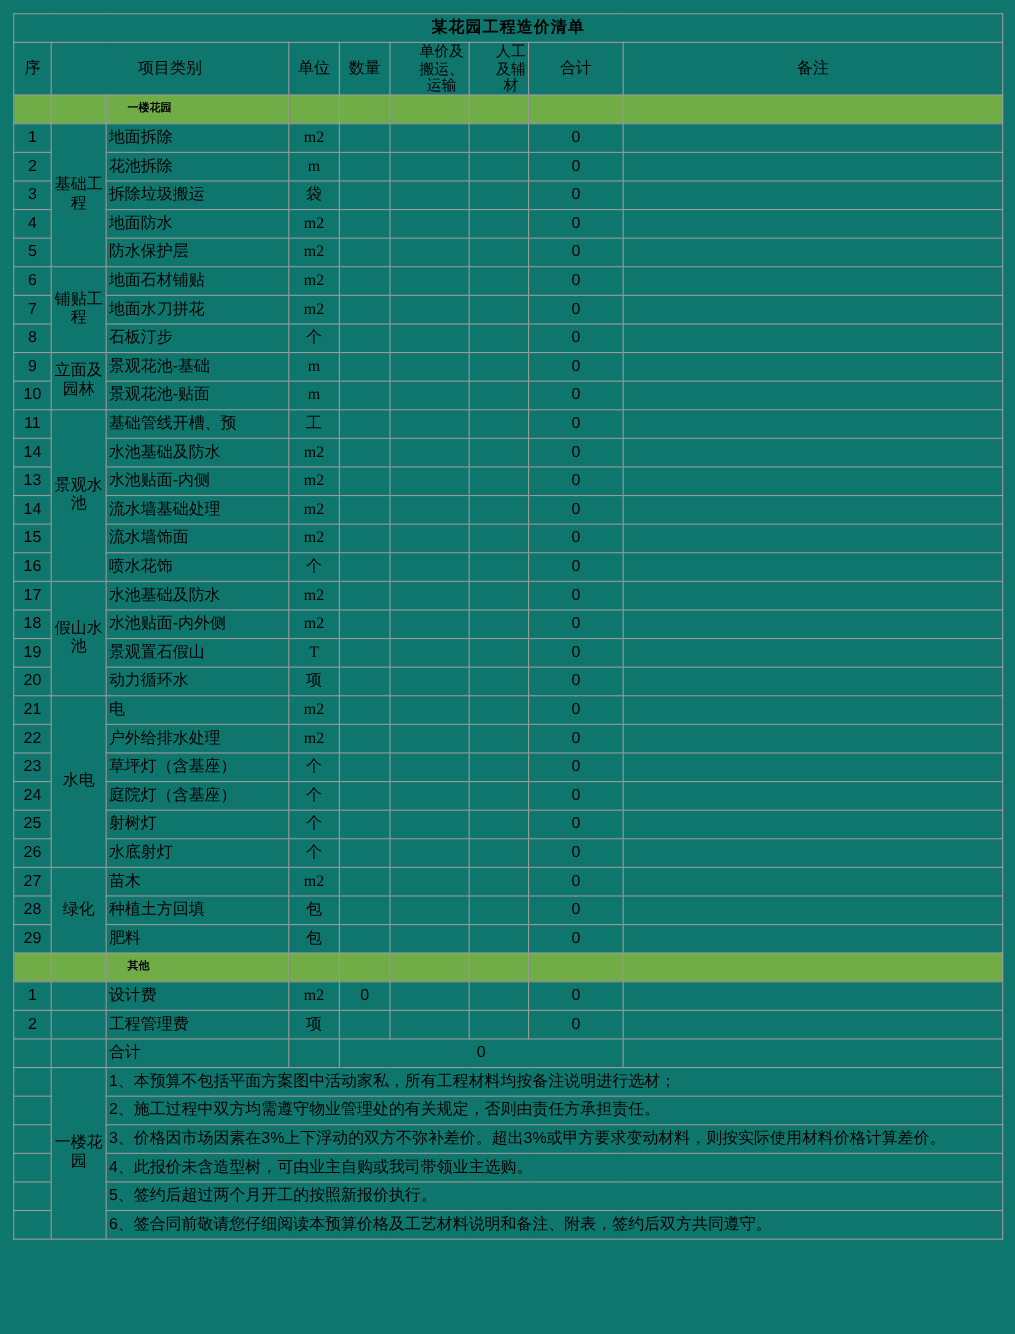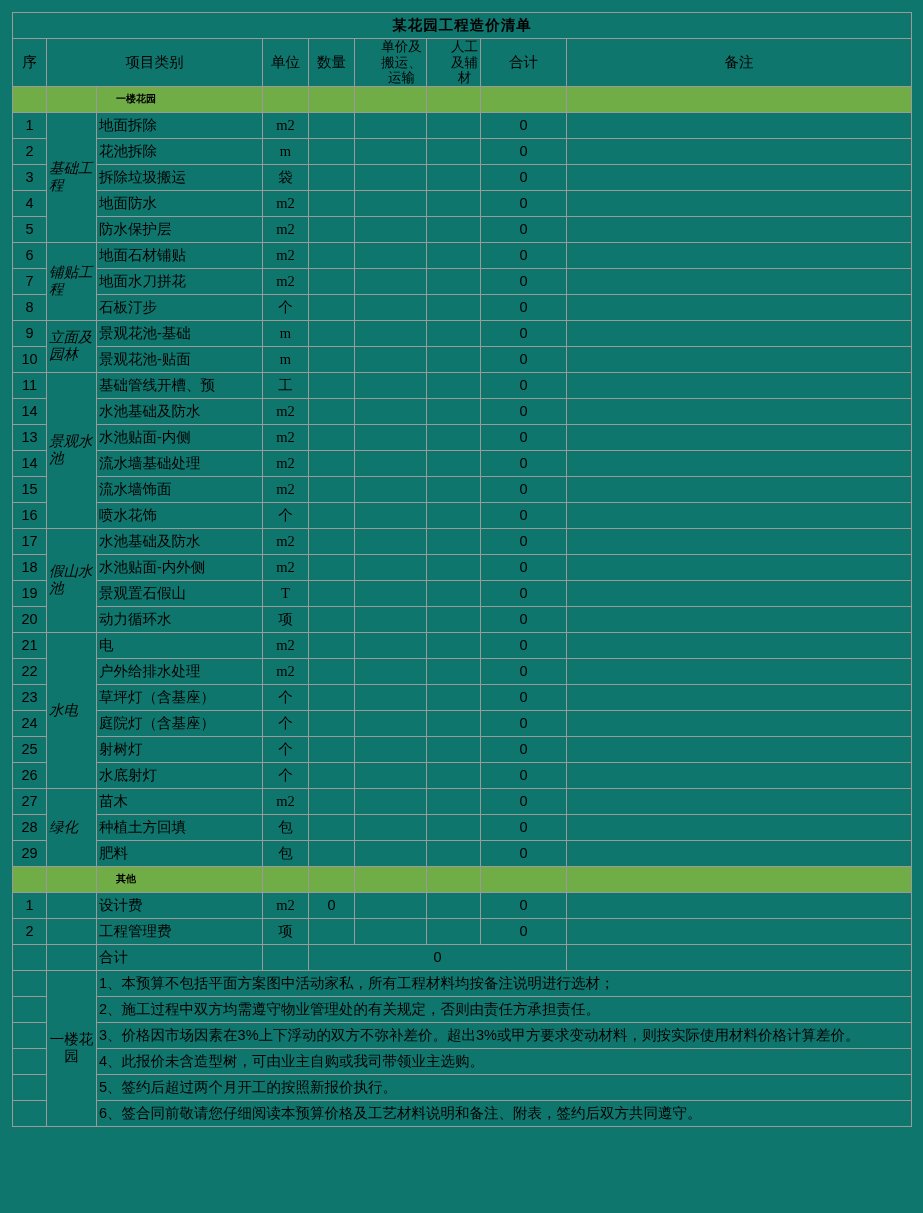--- a/index.html
+++ b/index.html
@@ -70,23 +70,23 @@
     padding-left: 19px;
     font-size: 10px;
     font-weight: bold;
     color: #000000;
   }
   .seq { text-align: center; font-size: 14px; }
   .unit { text-align: center; font-size: 13px; font-family: "Liberation Serif", serif; }
   .qty { text-align: center; font-size: 14px; }
   .total { text-align: center; font-size: 14.5px; }
   .cat {
+    text-align: center;
     font-size: 14.5px;
     line-height: 1.2;
-    font-style: italic;
   }
   .sum-label {
     text-align: left;
     padding-left: 6px;
     font-size: 15.5px;
   }
   .sum-val {
     text-align: center;
     font-size: 15px;
   }

